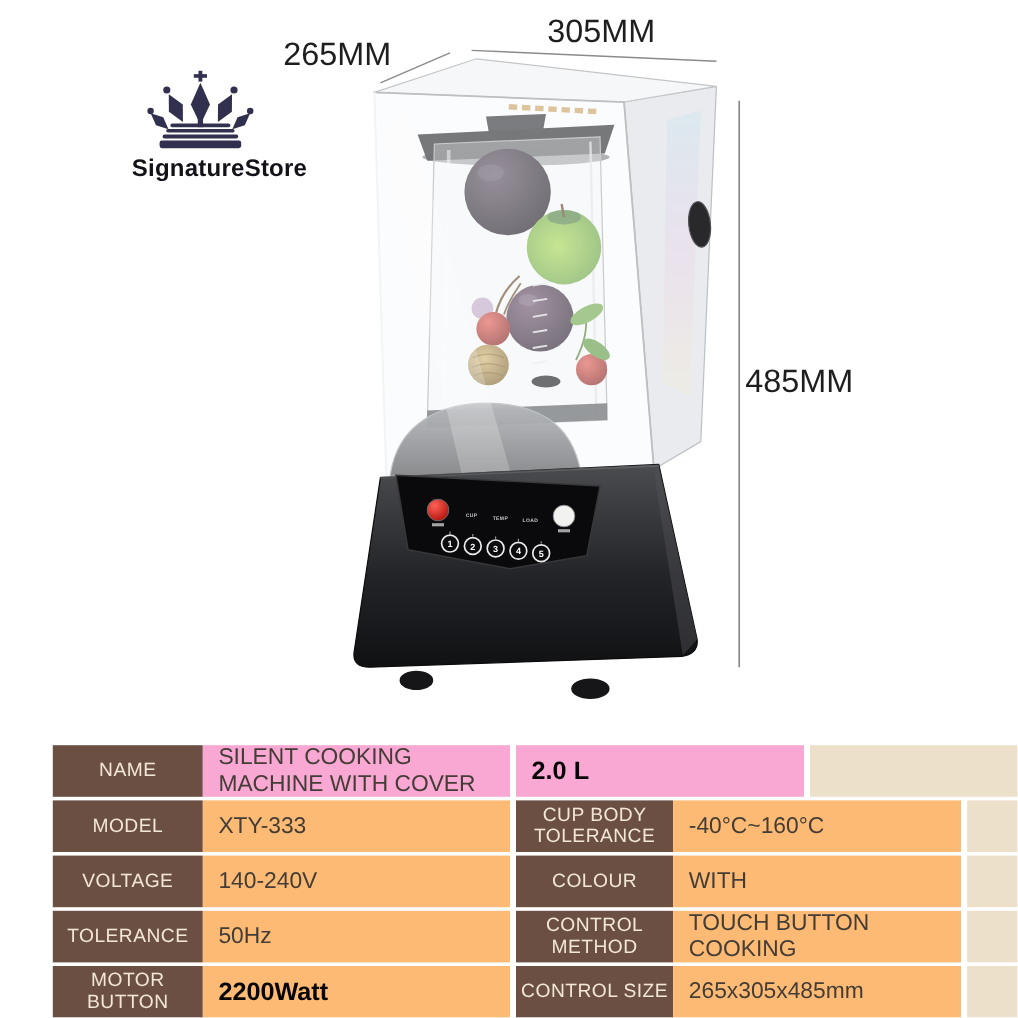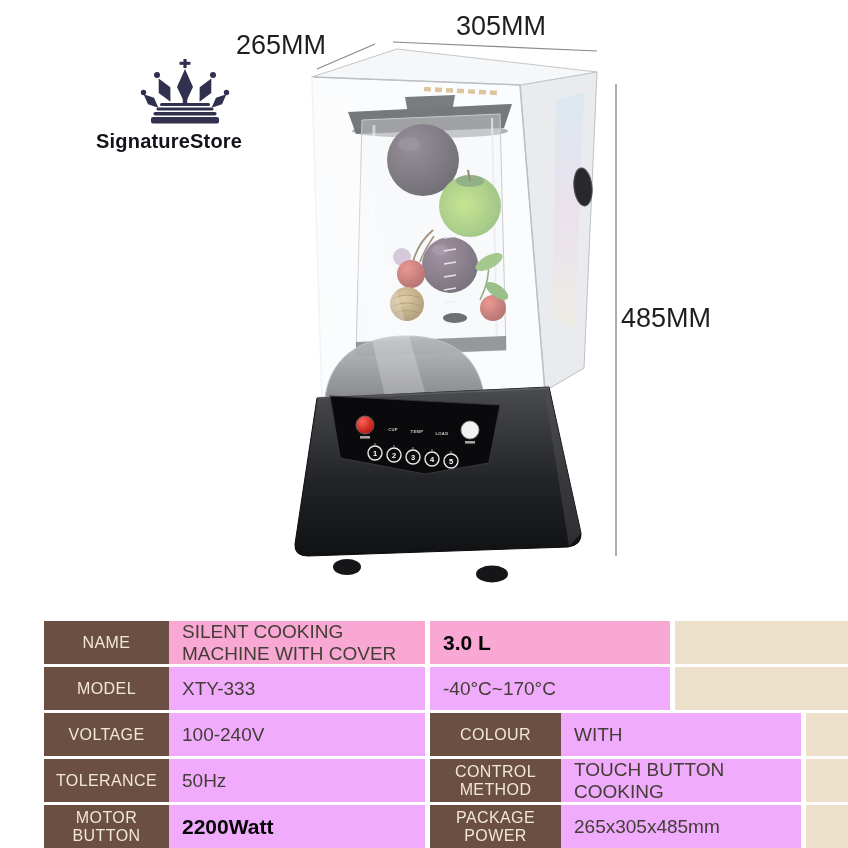--- a/index.html
+++ b/index.html
@@ -1,39 +1,39 @@
 <!DOCTYPE html>
 <html><head>
 <meta charset="utf-8">
 <style>
   html,body{margin:0;padding:0;}
   body{
     width:848px;height:848px;position:relative;background:#ffffff;overflow:hidden;
     font-family:"Liberation Sans", sans-serif;
   }
   
-  .logo{position:absolute;left:96px;top:58px;width:178px;text-align:left;}
+  .logo{position:absolute;left:78px;top:58px;width:178px;text-align:right;}
   .logo svg{display:block;margin:0 auto;}
   .brand-name{
     margin-top:4px;font-size:20px;font-weight:bold;color:#121218;letter-spacing:.2px;
   }
   
   .product-svg{position:absolute;left:0;top:0;}
   .dim-text{font-family:"Liberation Sans",sans-serif;font-size:27px;fill:#1e1e1e;}
   
   .spec-table{position:absolute;left:44px;top:621px;width:804px;}
   .trow{display:flex;height:43px;margin-bottom:3px;align-items:flex-end;}
   .cell{box-sizing:border-box;height:100%;}
   .lab{
     width:125px;background:#6b4f43;color:#f2e7d6;display:flex;align-items:center;justify-content:center;
     text-align:center;font-size:16px;line-height:1.08;letter-spacing:.4px;padding:0 3px;
   }
   .lab2{width:131px;}
   .val{
-    width:256px;background:#f0abfc;color:#433d36;display:flex;align-items:center;
+    width:256px;background:#fdba74;color:#433d36;display:flex;align-items:center;
     font-size:19px;padding-left:13px;
   }
   .val2{width:240px;}
   .val .txt{max-width:215px;line-height:1.12;}
   .em{font-weight:bold;color:#060606;font-size:21px;}
   .gap{width:5px;background:#ffffff;height:100%;}
   .stub{flex:1;background:#ece0cb;}
   .trow:first-child .val{background:#f9a8d4;}
 </style>
 </head>
@@ -235,43 +235,44 @@
 
 <div class="spec-table">
 
   <div class="trow">
     <div class="cell lab">NAME</div>
     <div class="cell val">
         <span class="txt">SILENT COOKING MACHINE WITH COVER</span>
       </div>
     <div class="gap"></div>
     <div class="cell val val2 em">
-        <span class="txt">3.0 L</span>
+        <span class="txt">2.0 L</span>
       </div>
     <div class="gap"></div>
     <div class="cell stub"></div>
   </div>
 
   <div class="trow">
     <div class="cell lab">MODEL</div>
     <div class="cell val">
         <span class="txt">XTY-333</span>
       </div>
     <div class="gap"></div>
+    <div class="cell lab lab2">CUP BODY TOLERANCE</div>
     <div class="cell val val2">
-        <span class="txt">-40°C~170°C</span>
+        <span class="txt">-40°C~160°C</span>
       </div>
     <div class="gap"></div>
     <div class="cell stub"></div>
   </div>
 
   <div class="trow">
     <div class="cell lab">VOLTAGE</div>
     <div class="cell val">
-        <span class="txt">100-240V</span>
+        <span class="txt">140-240V</span>
       </div>
     <div class="gap"></div>
     <div class="cell lab lab2">COLOUR</div>
     <div class="cell val val2">
         <span class="txt">WITH</span>
       </div>
     <div class="gap"></div>
     <div class="cell stub"></div>
   </div>
 
@@ -288,21 +289,21 @@
     <div class="gap"></div>
     <div class="cell stub"></div>
   </div>
 
   <div class="trow">
     <div class="cell lab">MOTOR BUTTON</div>
     <div class="cell val em">
         <span class="txt">2200Watt</span>
       </div>
     <div class="gap"></div>
-    <div class="cell lab lab2">PACKAGE POWER</div>
+    <div class="cell lab lab2">CONTROL SIZE</div>
     <div class="cell val val2">
         <span class="txt">265x305x485mm</span>
       </div>
     <div class="gap"></div>
     <div class="cell stub"></div>
   </div>
 
 </div>
 
 </body></html>

